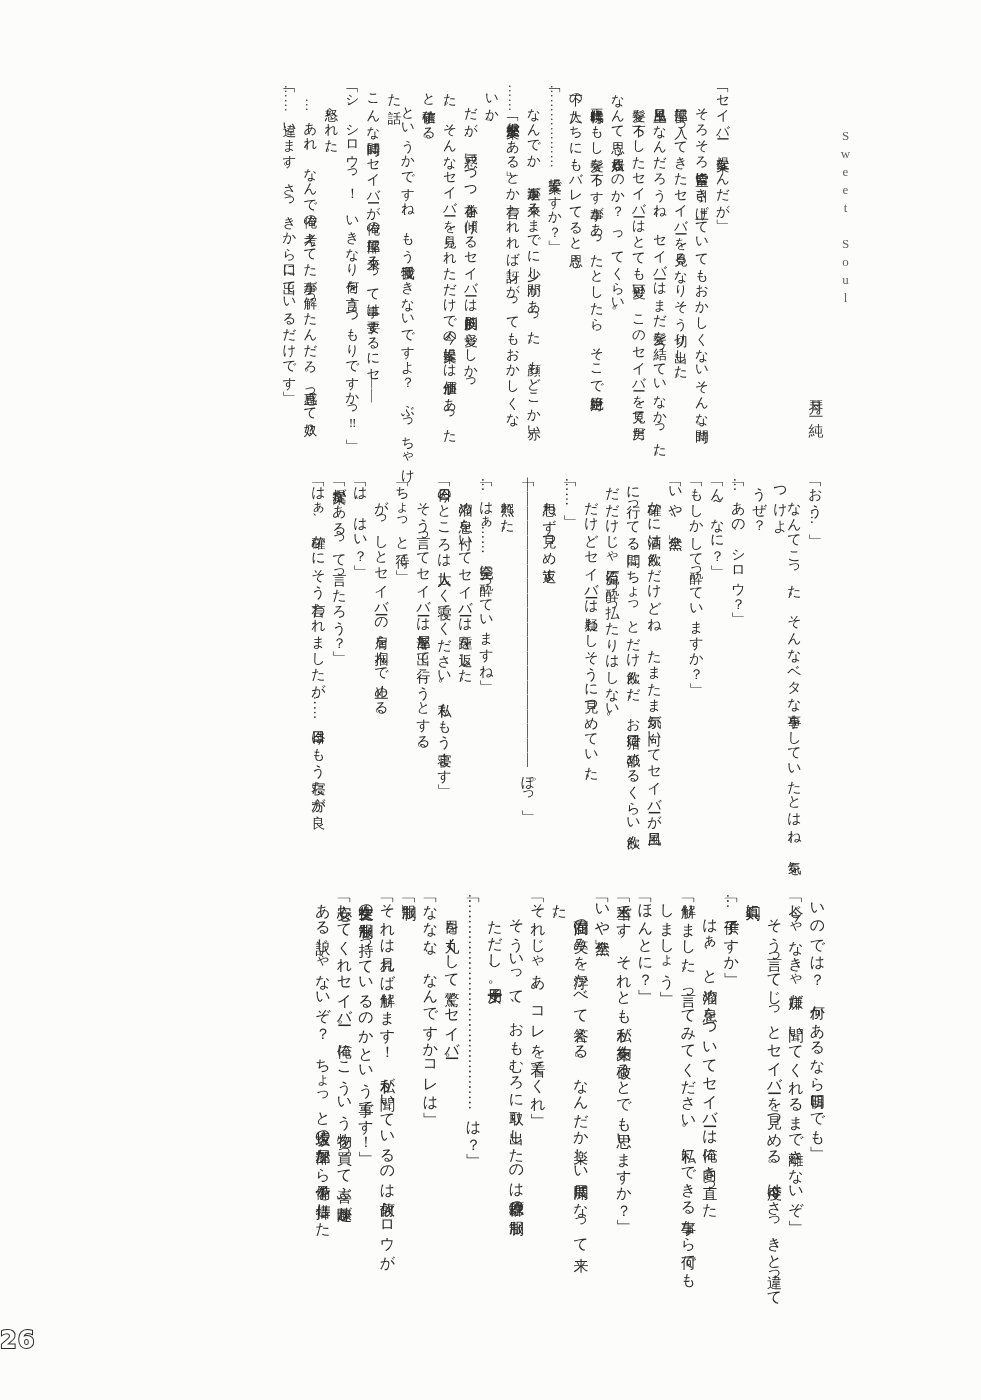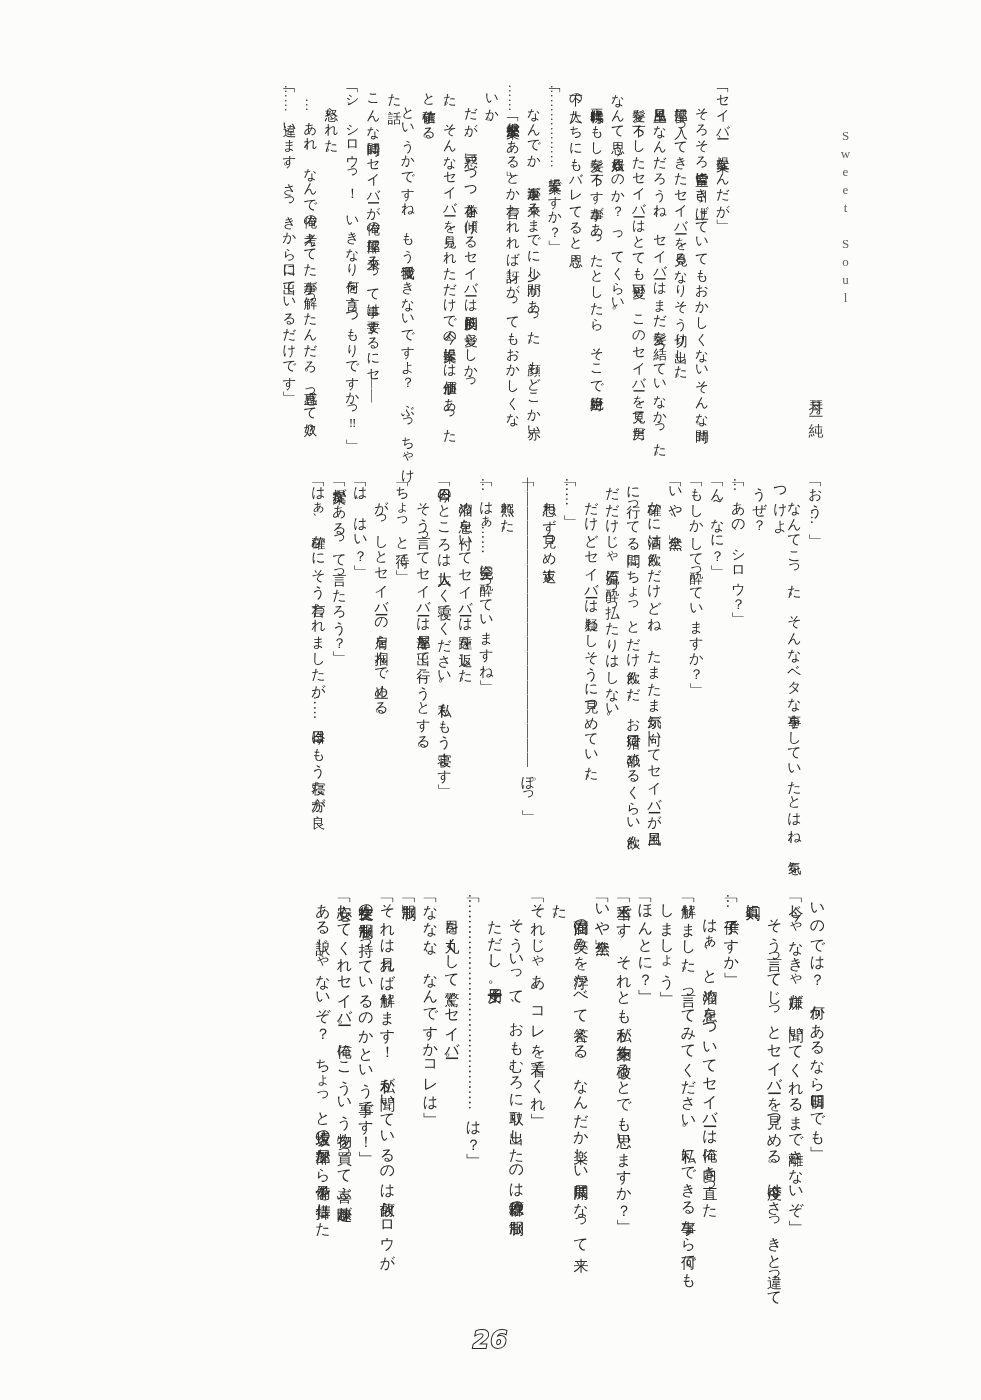--- a/index.html
+++ b/index.html
@@ -39,29 +39,27 @@
     position:absolute;
     top:388px; right:156px;
     writing-mode:vertical-rl;
     font-size:15px;
     letter-spacing:2px;
     color:#3d3d3d;
   }
   .page-number {
     position:absolute;
     top:1326px; left:0; right:0;
-    text-align:center;
     font-family:"DejaVu Sans","Liberation Sans",sans-serif;
     font-weight:800;
     font-size:24px;
     color:#ffffff;
     -webkit-text-stroke:2px #2a2a2a;
     paint-order:stroke fill;
     letter-spacing:1px;
-    font-style:italic;
   }
 </style>
 </head>
 <body>
 
 <div class="page">
 
   <div class="story-title">Sweet Soul</div>
 
   <div class="story-author">琴月　一純</div>

